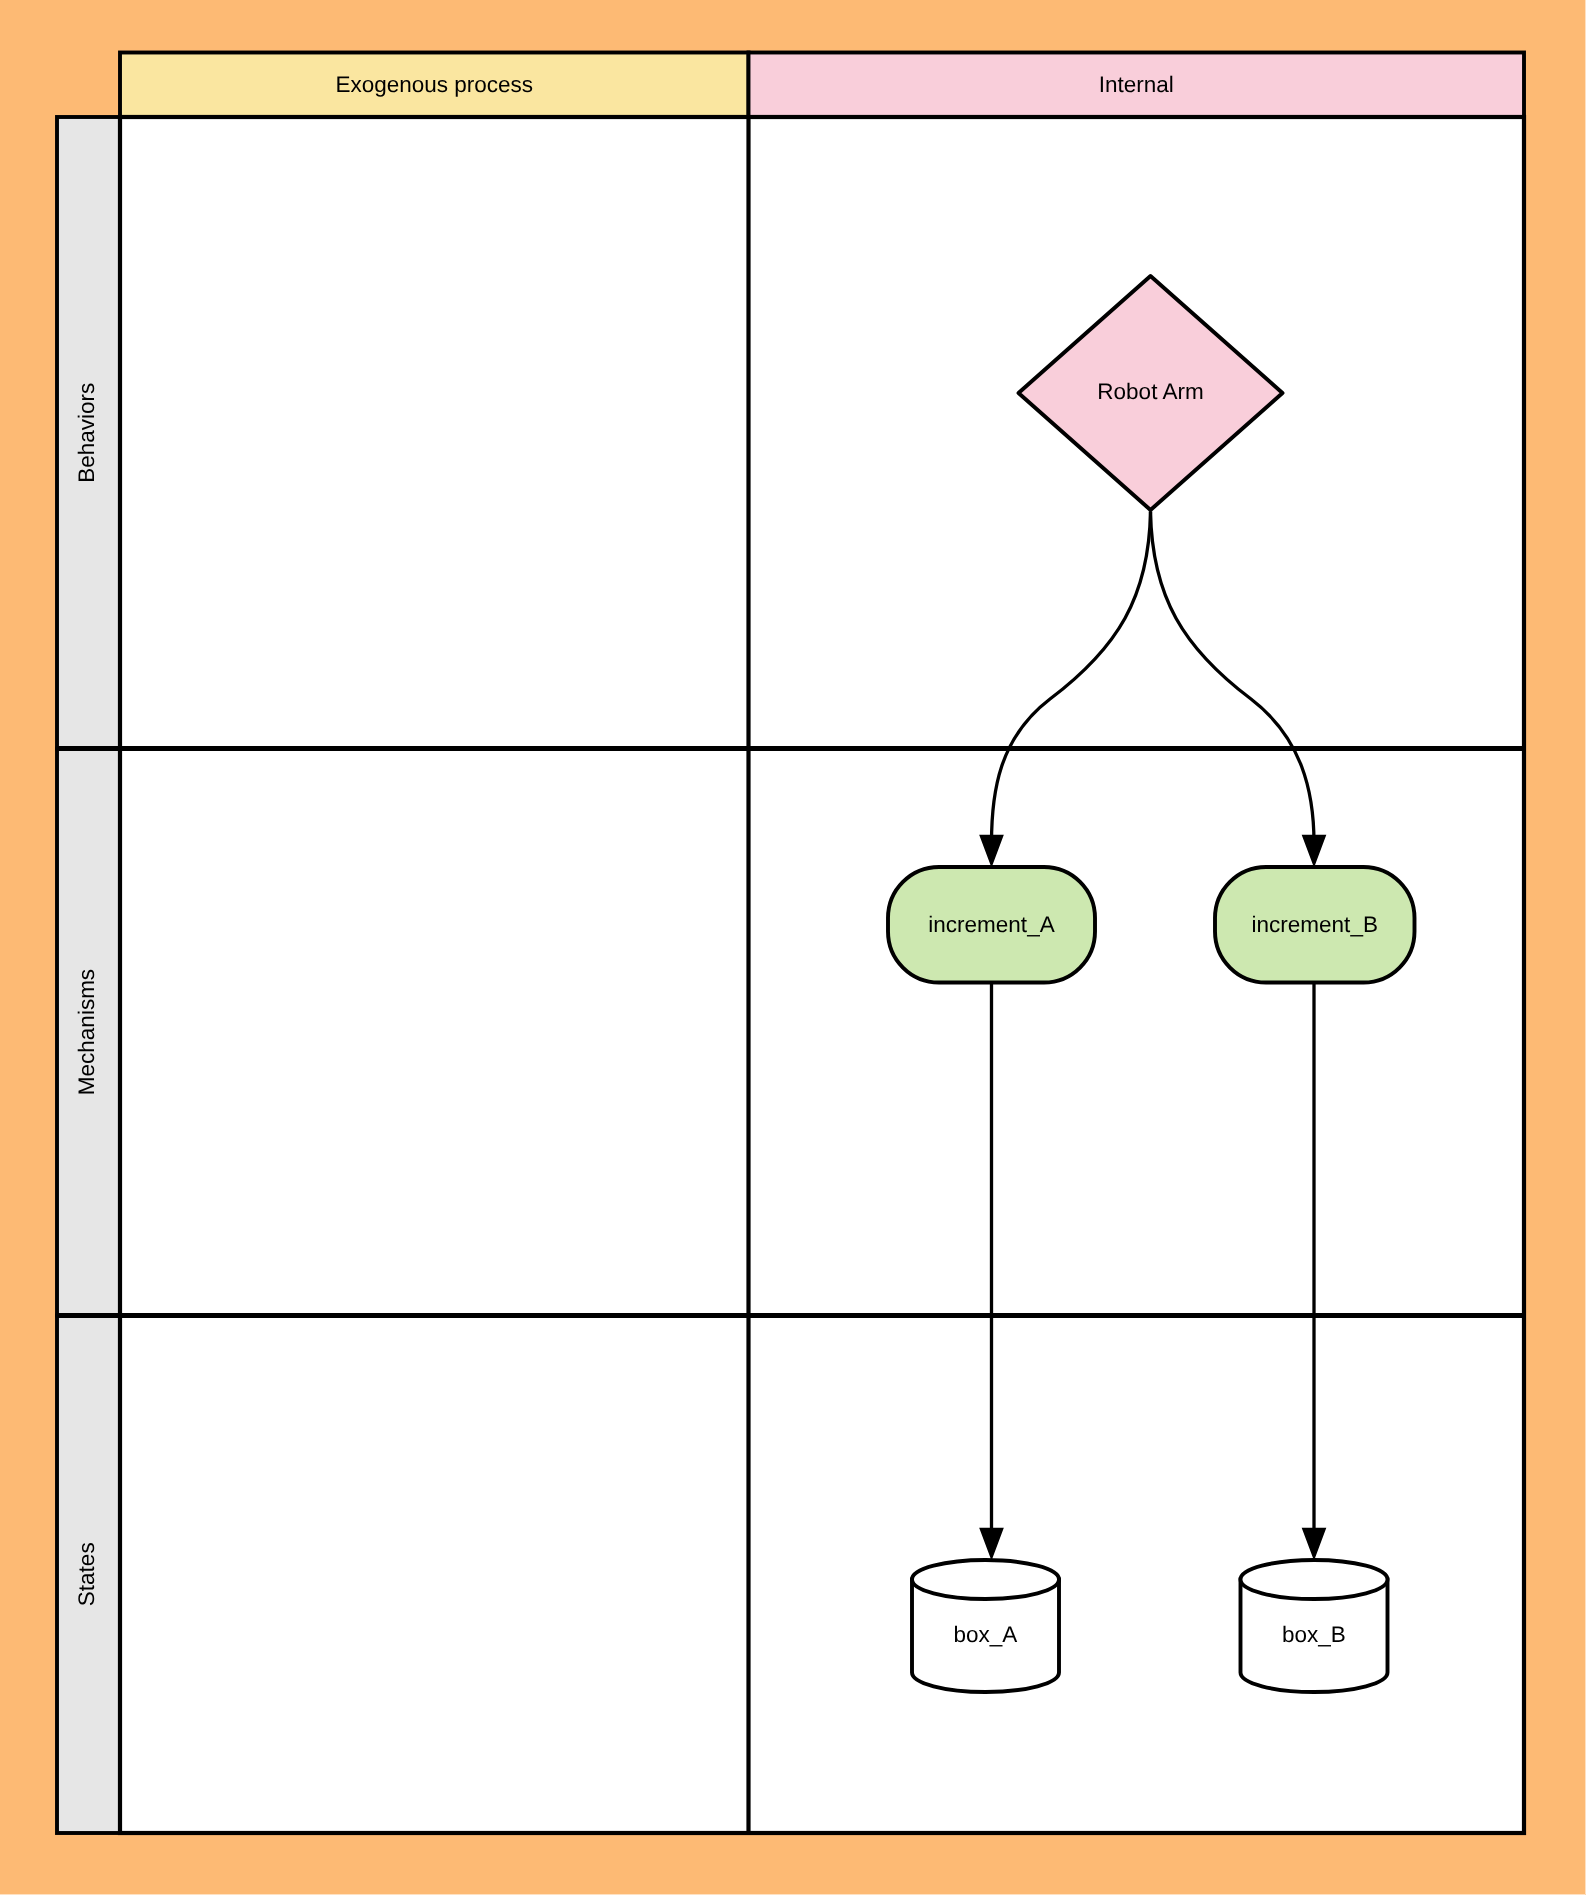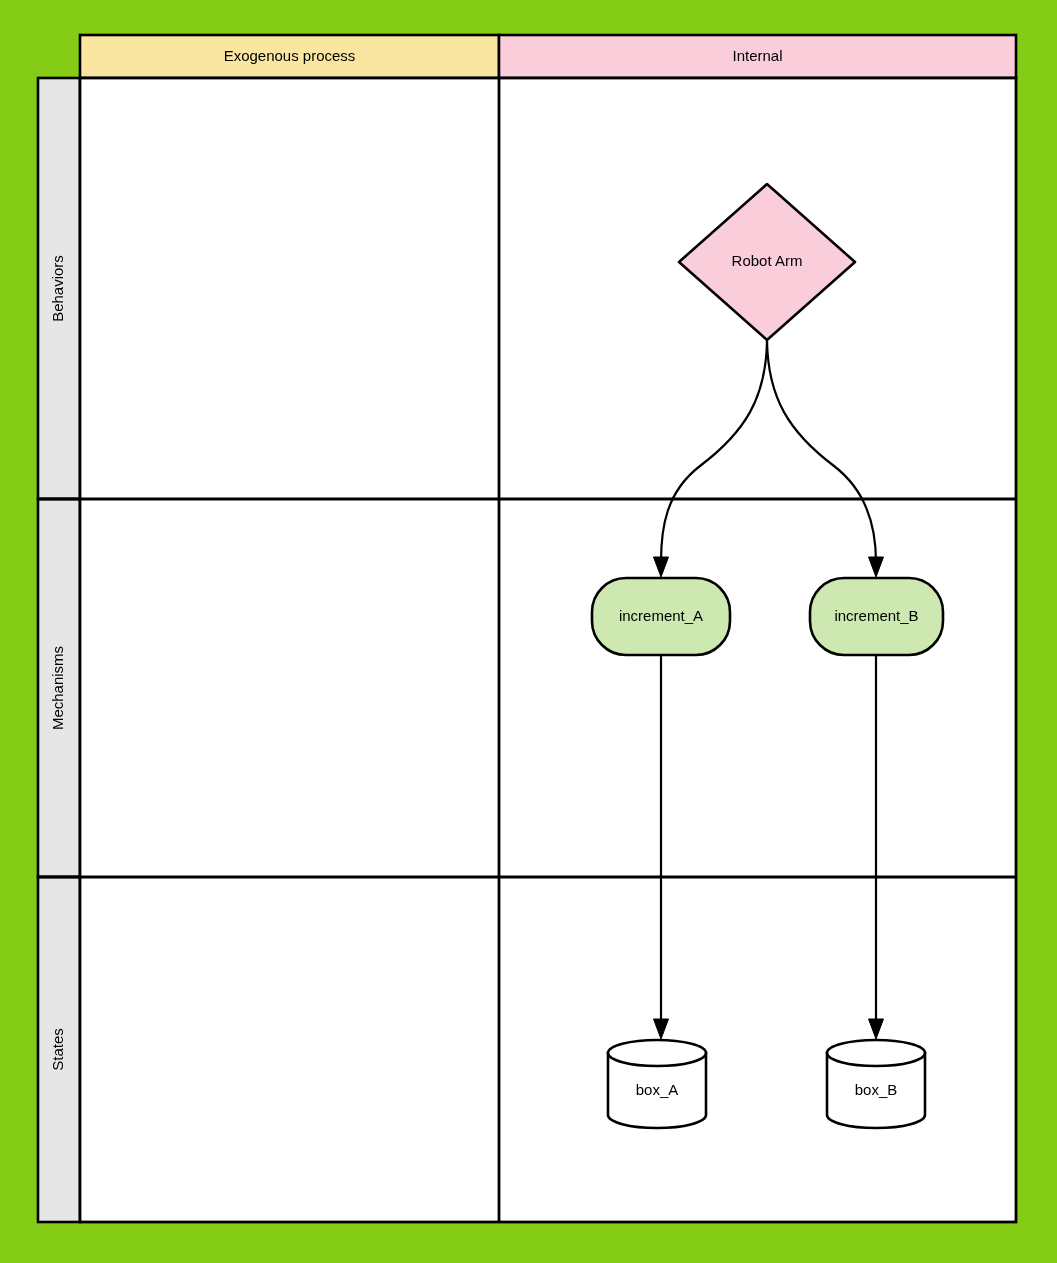--- a/index.html
+++ b/index.html
@@ -12,21 +12,21 @@
     width: 1057px;
     height: 1263px;
     font-family: "Liberation Sans", "DejaVu Sans", sans-serif;
     -webkit-font-smoothing: antialiased;
   }
   #canvas {
     position: relative;
     width: 1057px;
     height: 1263px;
     overflow: hidden;
-    background: #84cc16;
+    background: #fdba74;
   }
   #diagram-svg {
     position: absolute;
     left: 0;
     top: 0;
     width: 1057px;
     height: 1263px;
     display: block;
   }
   .grid-line {

